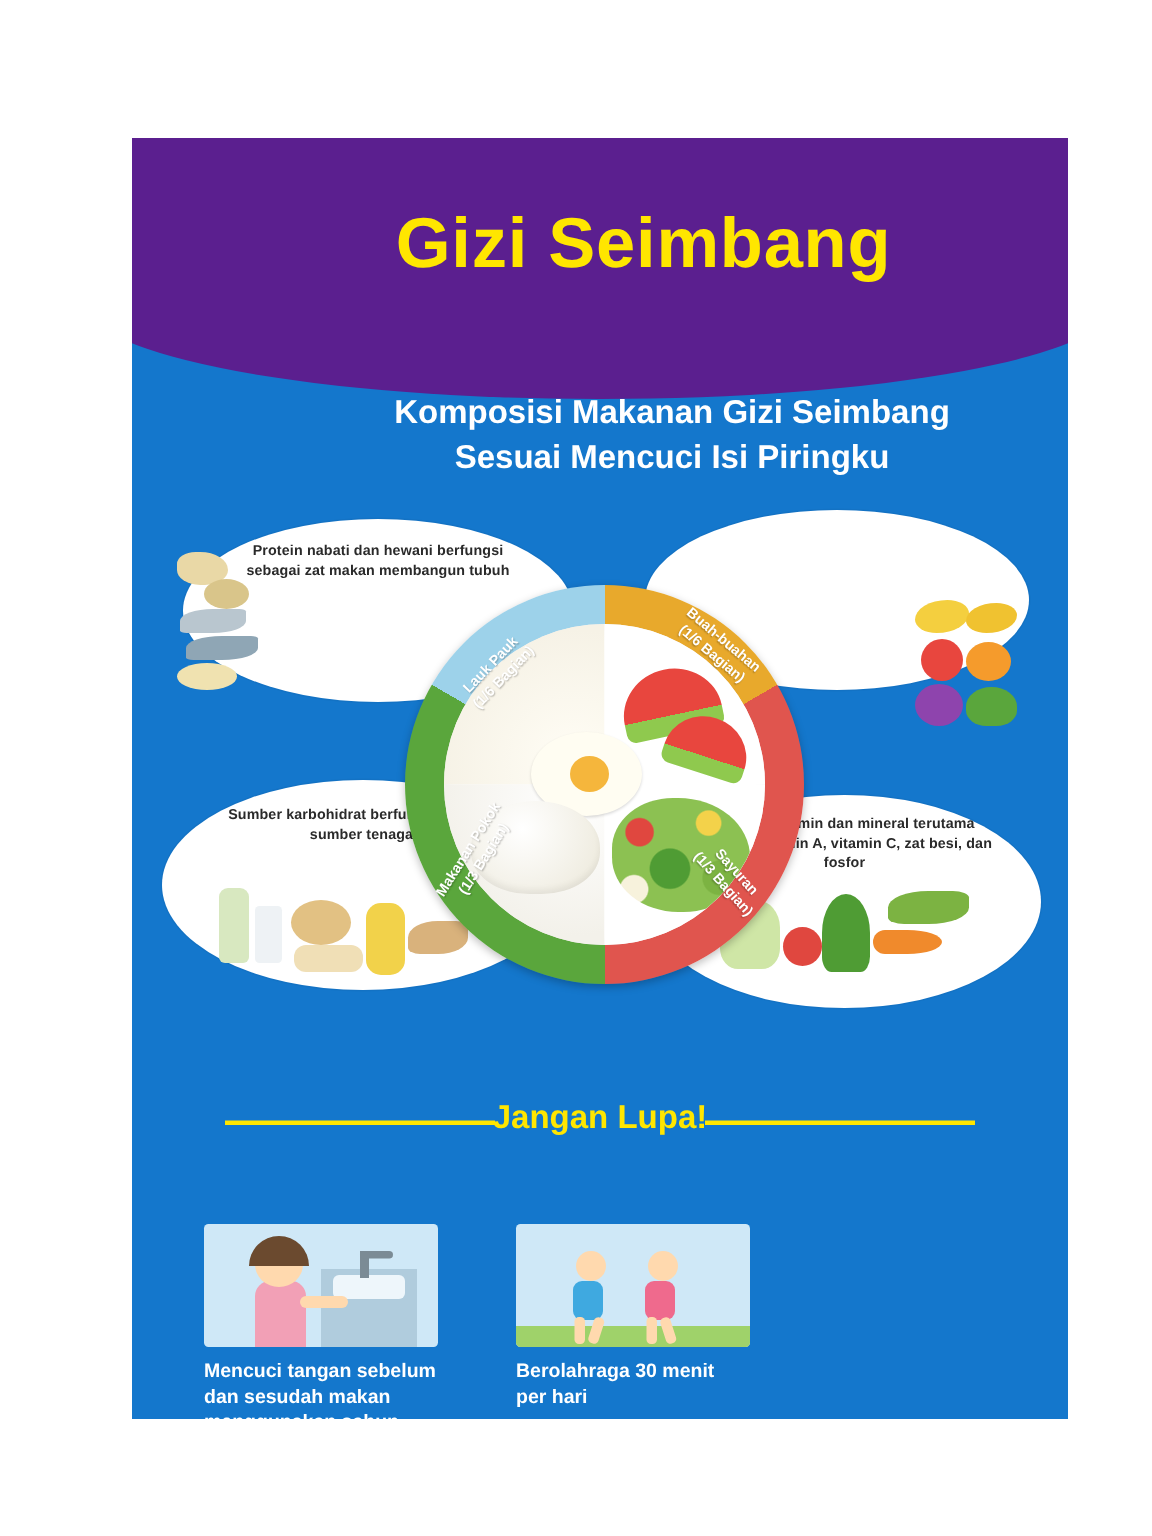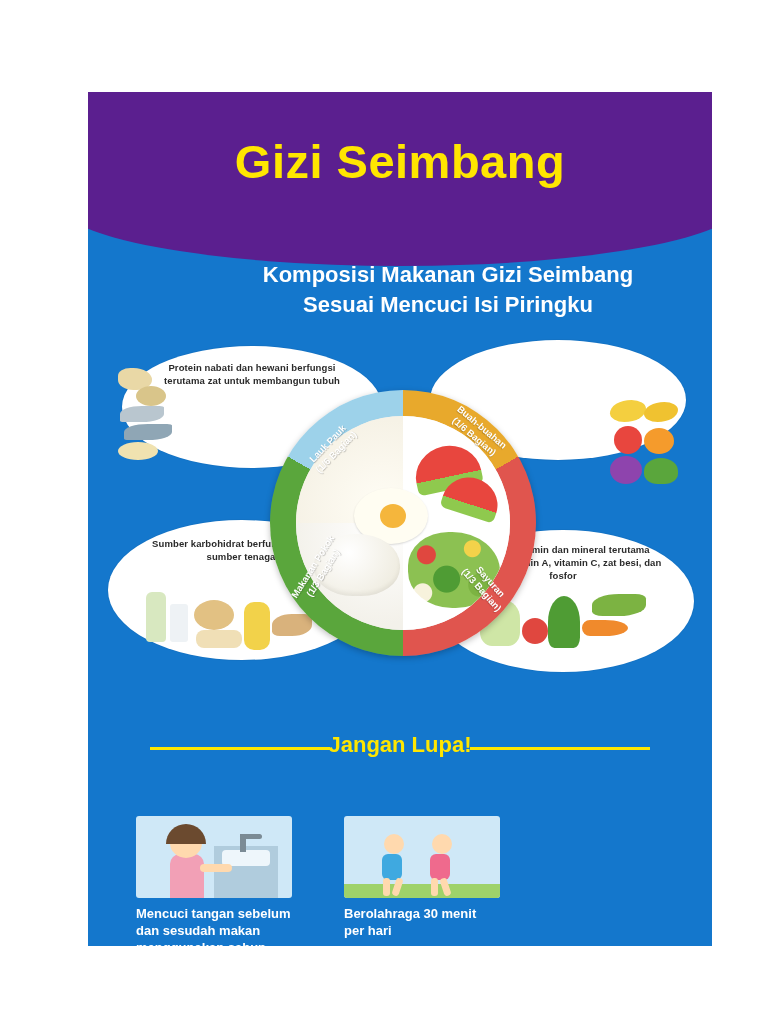--- a/index.html
+++ b/index.html
@@ -45,20 +45,21 @@
   .poster-title {
     position: absolute;
     left: 0; top: 42px;
     width: 100%;
     text-align: center;
     color: #ffe600;
     font-size: 47px;
     font-weight: bold;
     letter-spacing: 0.5px;
     z-index: 4;
+    padding-left: 29px;
   }
 
   .subtitle {
     position: absolute;
     left: 0; top: 168px;
     width: 100%;
     text-align: center;
     color: #ffffff;
     font-size: 22px;
     font-weight: bold;
@@ -300,21 +301,21 @@
   <div class="poster-title">Gizi Seimbang</div>
 
   <div class="subtitle">
     <span>Komposisi Makanan Gizi Seimbang</span>
     <span class="l2">Sesuai Mencuci Isi Piringku</span>
   </div>
 
   <div class="diagram">
 
     <div class="blob blob-tl"></div>
-    <div class="blob-text txt-tl">Protein nabati dan hewani berfungsi terutama zat untuk membangun tubuh</div>
+    <div class="blob-text txt-tl">Protein nabati dan hewani berfungsi sebagai zat makan membangun tubuh</div>
 
     <div class="blob blob-tr"></div>
 
     <div class="blob blob-bl"></div>
     <div class="blob-text txt-bl">Sumber karbohidrat berfungsi sebagai sumber tenaga</div>
 
     <div class="blob blob-br"></div>
     <div class="blob-text txt-br">Sumber vitamin dan mineral terutama karoten, vitamin A, vitamin C, zat besi, dan fosfor</div>
 
     <div class="food-cluster" style="left:18px; top:24px; width:60px; height:96px;">

